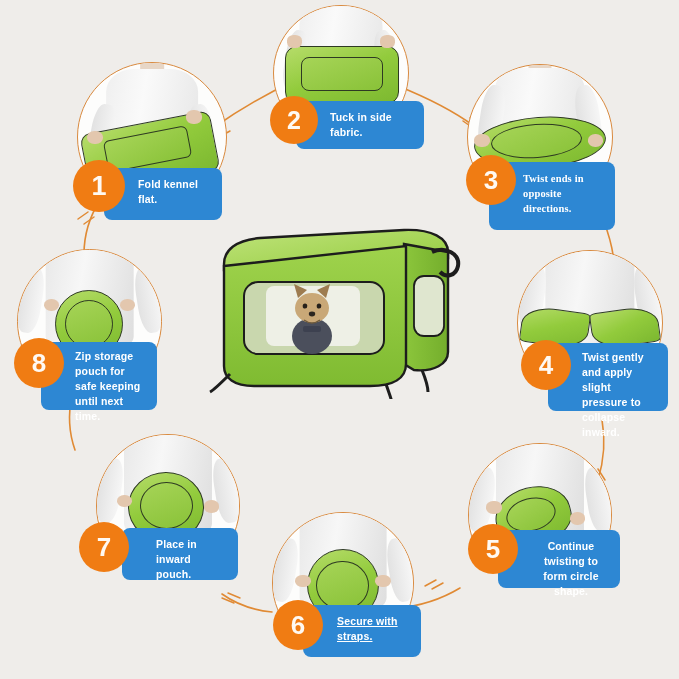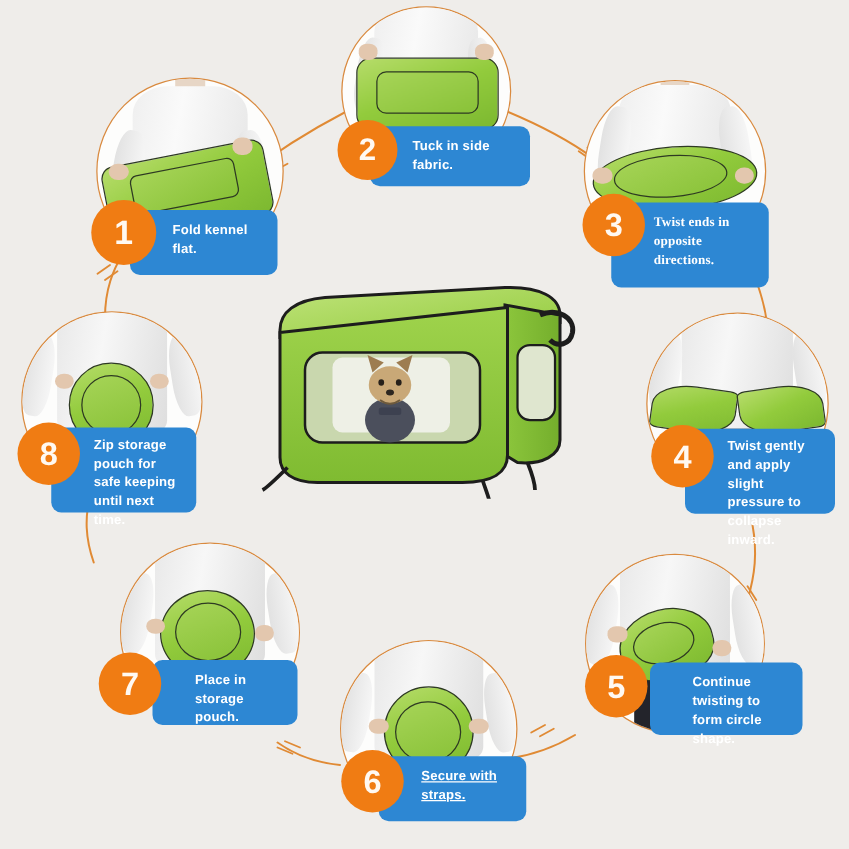--- a/index.html
+++ b/index.html
@@ -201,21 +201,21 @@
       <div class="armL" style="top:16%;left:1%"></div>
         <div class="armR" style="top:16%;right:1%"></div>
       <div class="legs" style="bottom:-4%;height:38%"></div>
       <div class="fab" style="left:18%;top:30%;width:52%;height:38%;border-radius:50% 50% 40% 40%;transform:rotate(-14deg);"></div>
       <div class="fab inner" style="left:26%;top:38%;width:34%;height:22%;border-radius:50%;transform:rotate(-14deg);"></div>
       <div class="handL" style="left:12%;top:40%"></div>
       <div class="handR" style="right:18%;top:48%"></div>
     </div>
   </div>
   <div class="step">
-    <div class="bubble" style="left:520px;top:530px;width:122px;height:58px;">
+    <div class="bubble" style="left:498px;top:530px;width:122px;height:58px;text-align:center;">
       <span>Continue twisting to form circle shape.</span>
     </div>
     <div class="num" style="left:468px;top:524px;width:50px;height:50px;font-size:26px;">
       <span>5</span>
     </div>
   </div>
 
   <div class="photo-circle" style="left:272px;top:512px;width:140px;height:140px;">
     <div class="scene">
       <div class="torso hoodie" style="top:-8%;height:76%"></div>
@@ -244,21 +244,21 @@
         <div class="armR" style="top:16%;right:1%"></div>
       <div class="legs" style="bottom:-6%;height:34%"></div>
       <div class="fab" style="left:22%;top:26%;width:52%;height:48%;border-radius:50%;"></div>
       <div class="fab inner" style="left:30%;top:33%;width:36%;height:32%;border-radius:50%;"></div>
       <div class="handL" style="left:14%;top:42%"></div>
       <div class="handR" style="right:14%;top:46%"></div>
     </div>
   </div>
   <div class="step">
     <div class="bubble" style="left:122px;top:528px;width:116px;height:52px;">
-      <span>Place in storage pouch.</span>
+      <span>Place in inward pouch.</span>
     </div>
     <div class="num" style="left:79px;top:522px;width:50px;height:50px;font-size:26px;">
       <span>7</span>
     </div>
   </div>
 
   <div class="photo-circle" style="left:17px;top:249px;width:143px;height:143px;">
     <div class="scene">
       <div class="torso hoodie" style="top:-8%;height:76%"></div>
       <div class="armL" style="top:12%;left:1%"></div>

